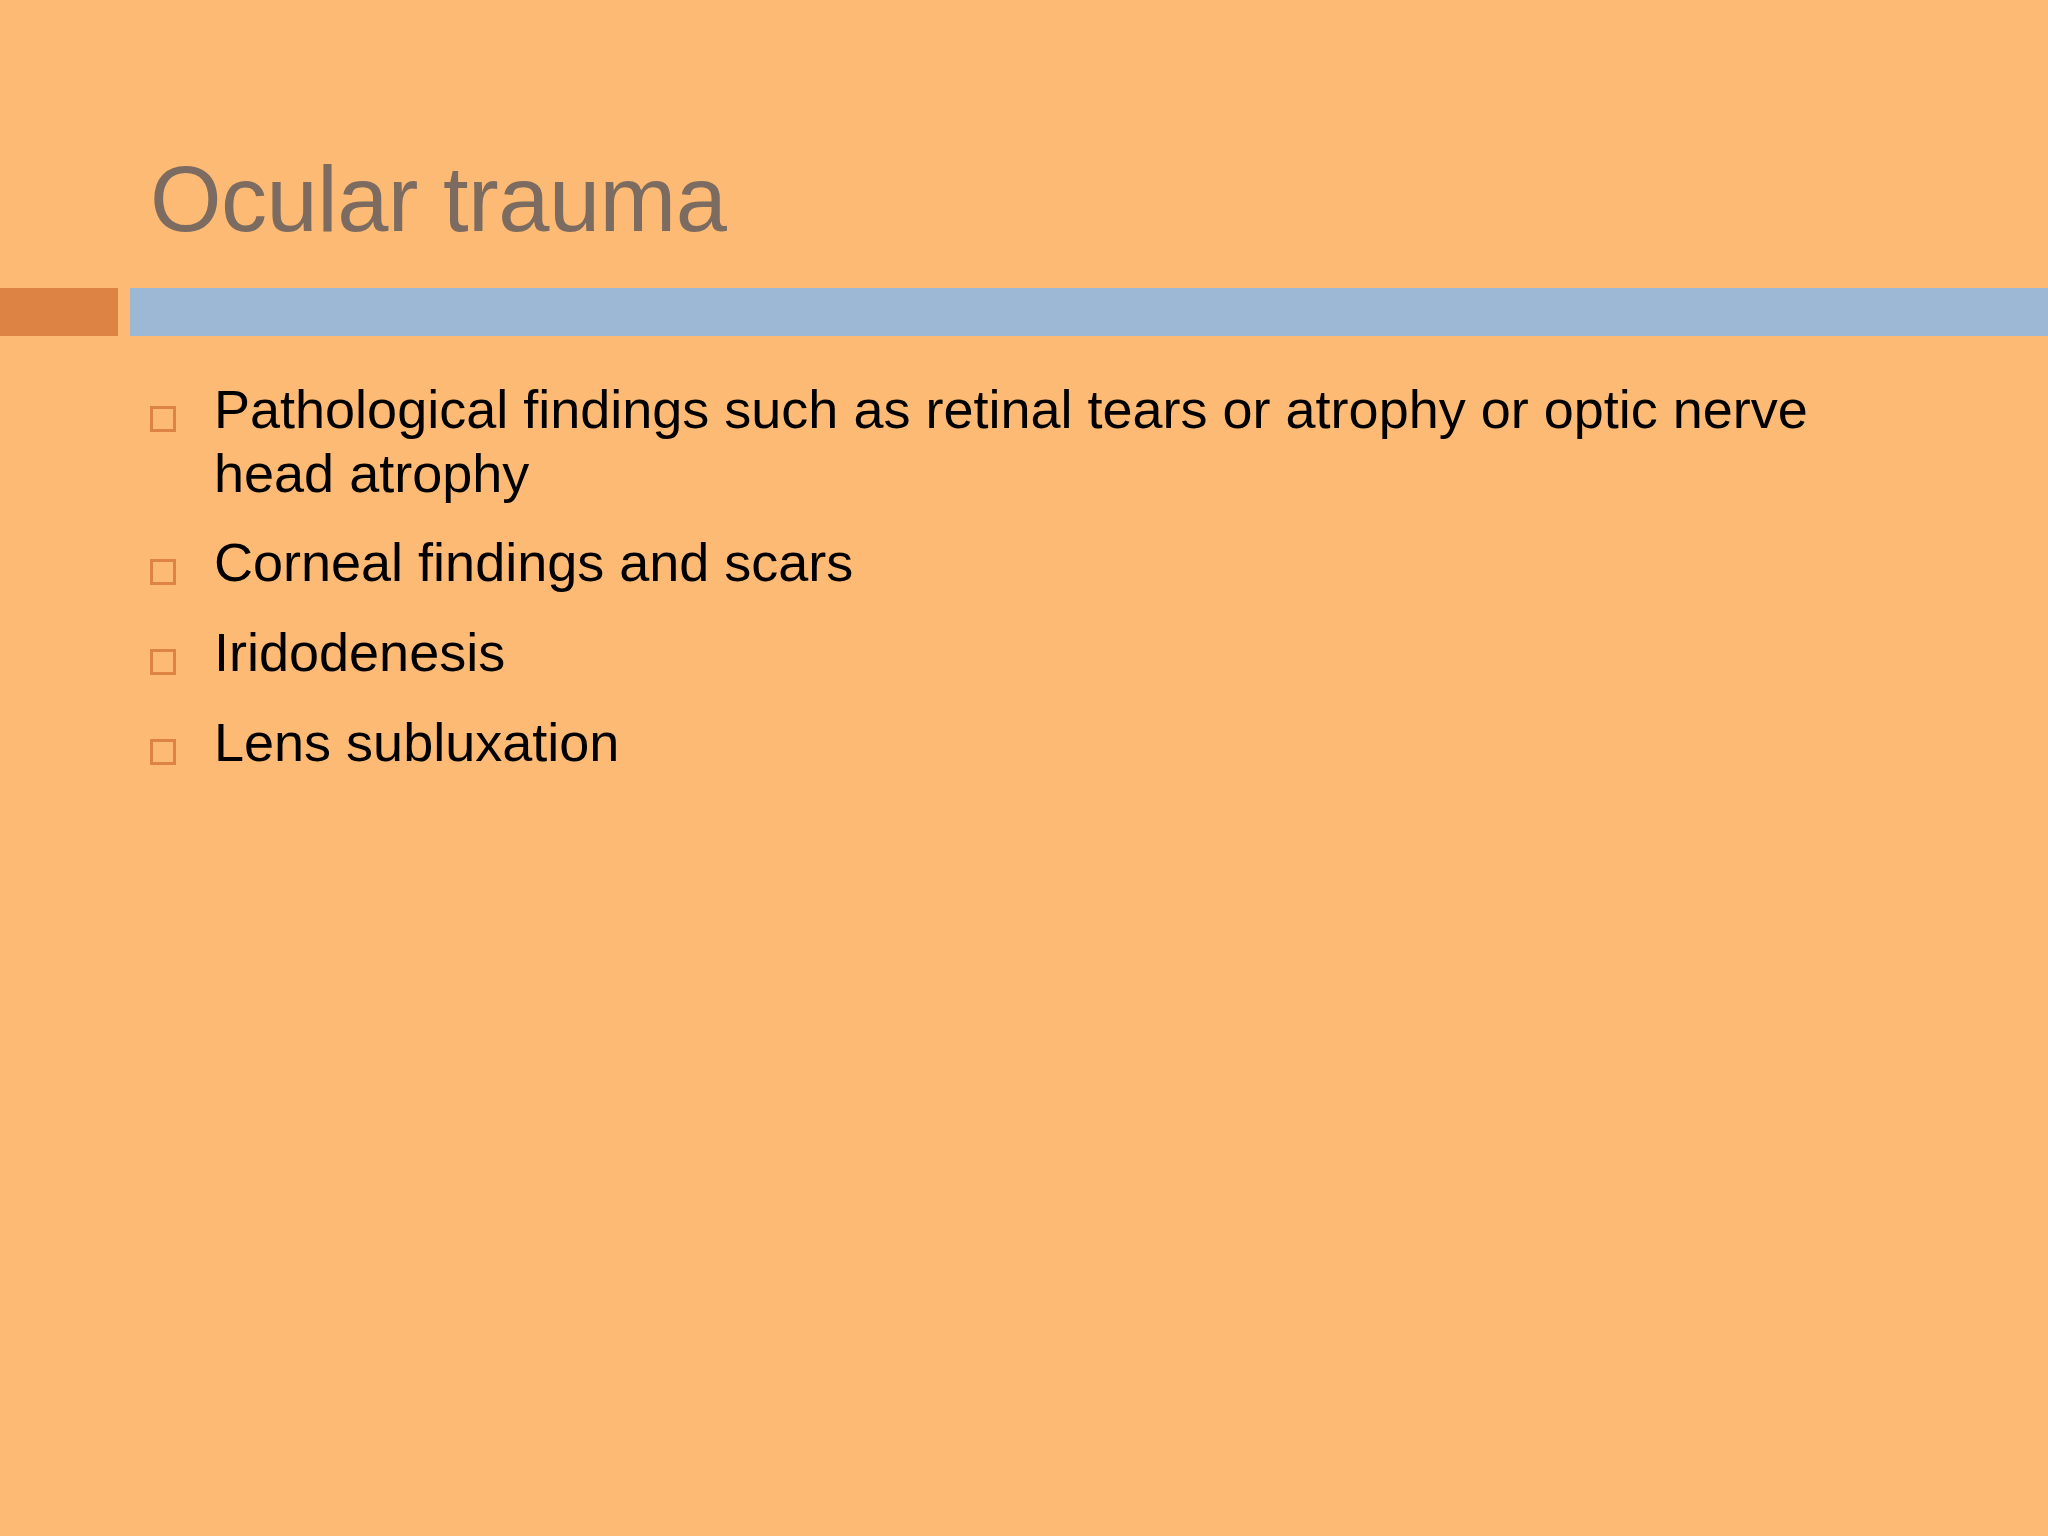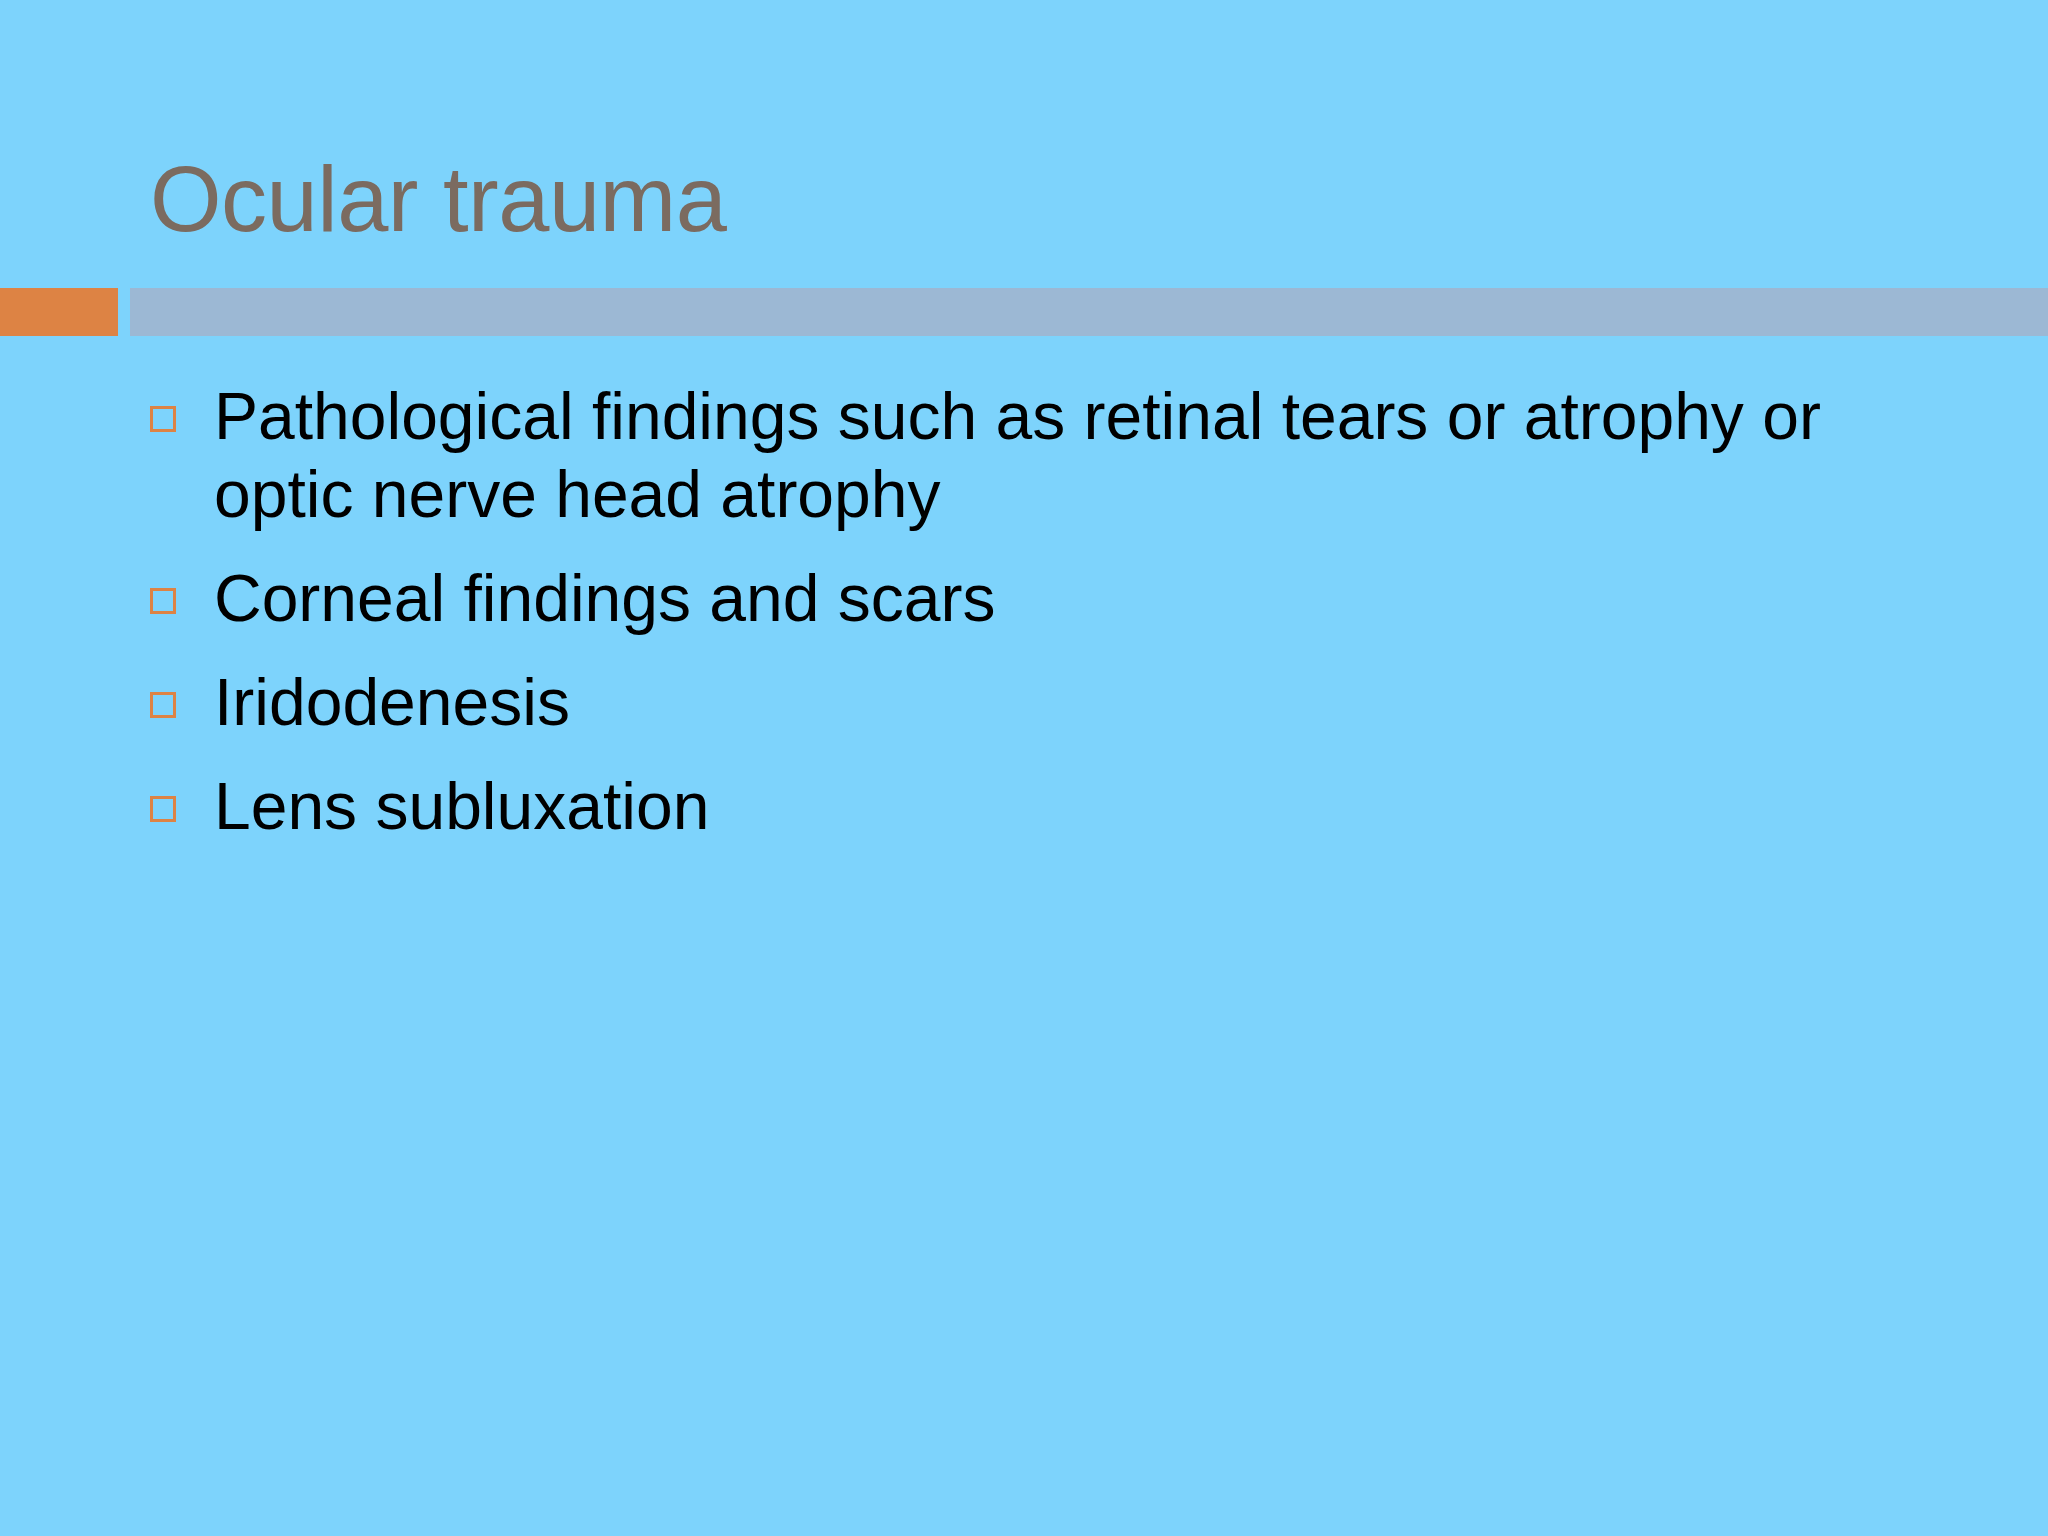--- a/index.html
+++ b/index.html
@@ -10,21 +10,21 @@
   body {
     width: 2048px;
     height: 1536px;
     font-family: "Liberation Sans", sans-serif;
     overflow: hidden;
   }
   .slide {
     position: relative;
     width: 2048px;
     height: 1536px;
-    background: #7dd3fc;
+    background: #fdba74;
     box-sizing: border-box;
   }
   .slide-title {
     position: absolute;
     left: 150px;
     top: 88px;
     font-size: 92px;
     line-height: 1.08;
     color: #7b6b60;
     font-weight: normal;
@@ -69,21 +69,21 @@
     flex: 0 0 auto;
     width: 26px;
     height: 26px;
     border: 3px solid #dd8344;
     box-sizing: border-box;
     margin-top: 28px;
     margin-right: 38px;
   }
   .bullet-text {
     flex: 1 1 auto;
-    font-size: 66px;
+    font-size: 54px;
     line-height: 1.18;
     color: #000000;
     max-width: 1680px;
   }
   .bullet-row.wide .bullet-text {
     max-width: 1700px;
   }
 </style>
 </head>
 <body>

